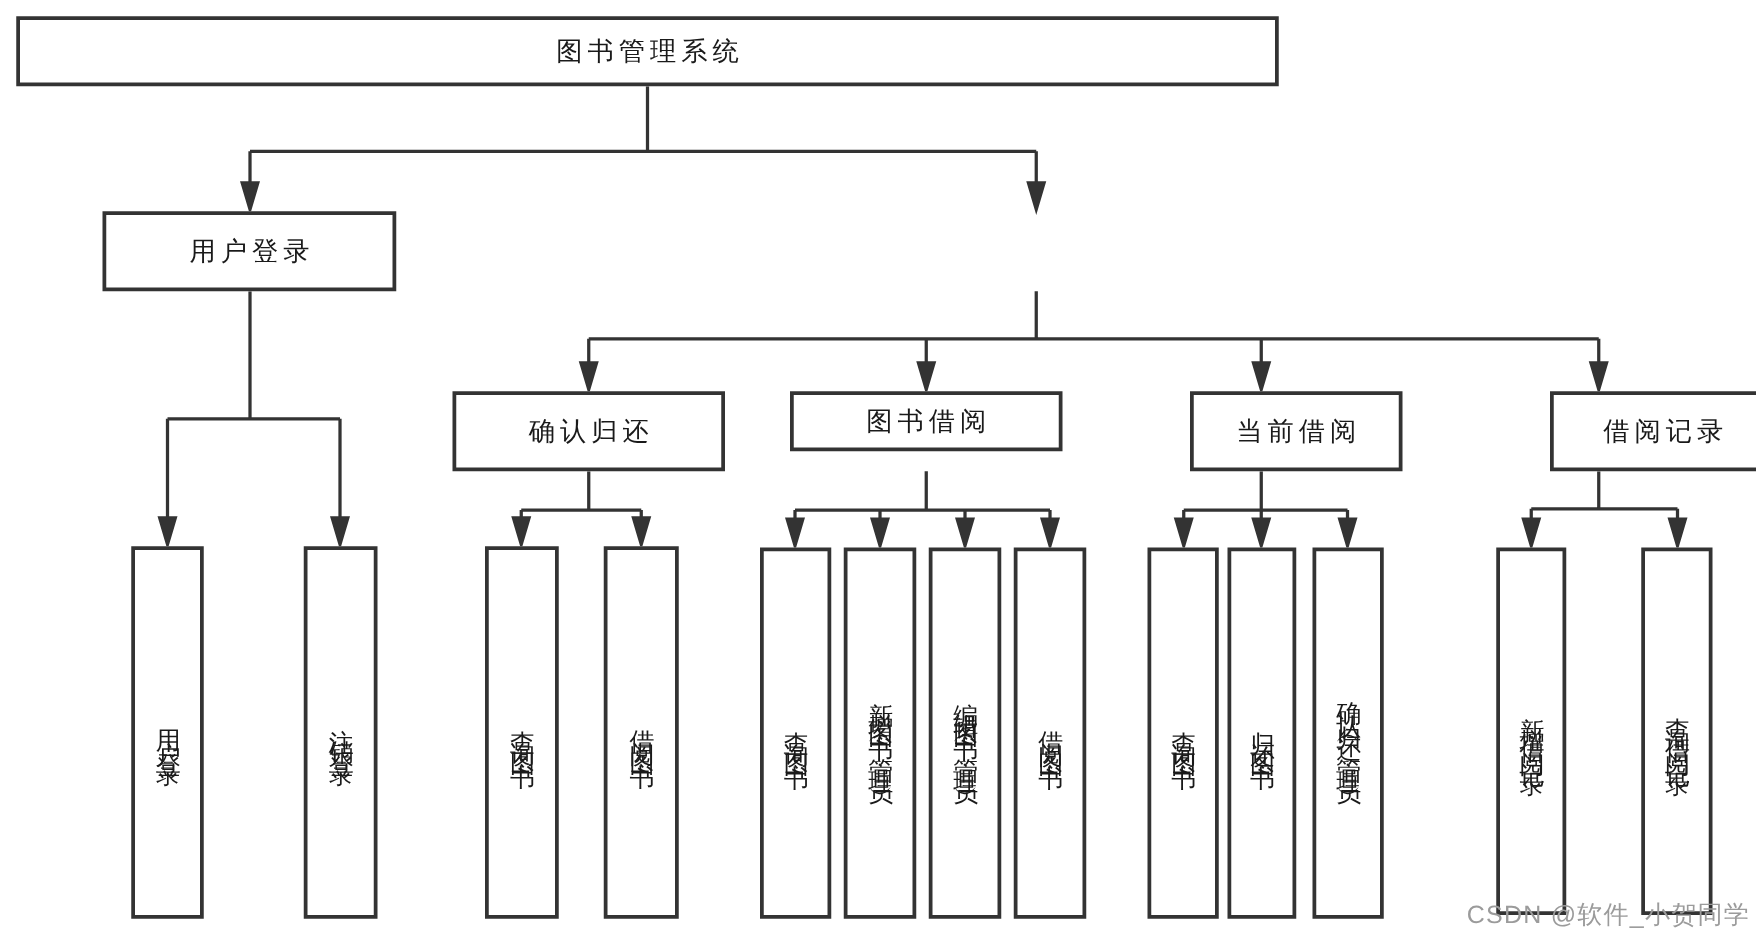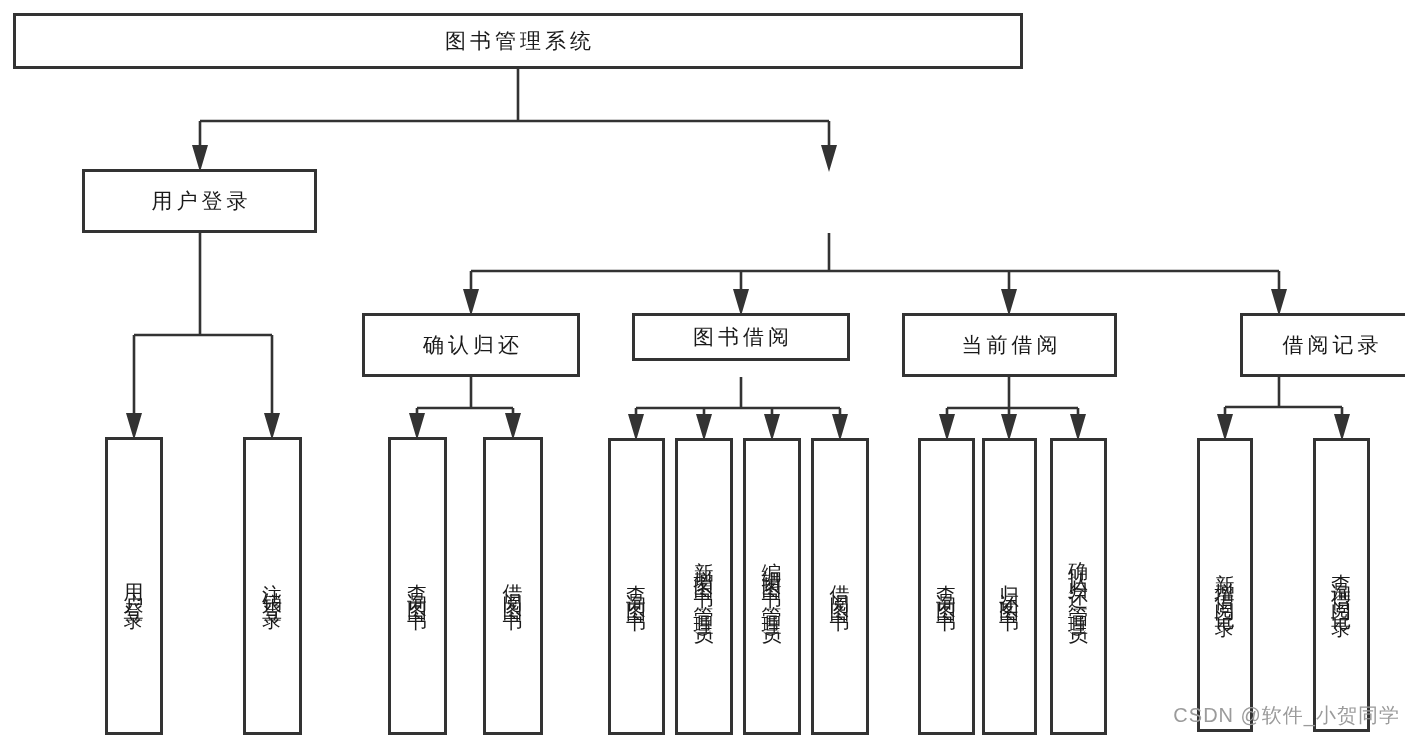--- a/index.html
+++ b/index.html
@@ -36,21 +36,21 @@
   }
   .box.v .lbl{
     writing-mode:vertical-rl;
     text-orientation:mixed;
     font-size:20px;
     letter-spacing:9px;
     line-height:1;
   }
   .watermark{
     position:absolute;
-    right:5px;bottom:18px;
+    right:5px;bottom:2px;
     font-size:20px;
     color:var(--watermark);
     letter-spacing:1px;
     white-space:nowrap;
   }
 </style>
 </head>
 <body>
 
 <div class="stage">
@@ -81,21 +81,21 @@
   <div class="box h" style="left:82px;top:169px;width:235px;height:64px">
     <span class="lbl">用户登录</span>
   </div>
 
   <div class="box h" style="left:362px;top:313px;width:218px;height:64px">
     <span class="lbl">确认归还</span>
   </div>
   <div class="box h" style="left:632px;top:313px;width:218px;height:48px">
     <span class="lbl">图书借阅</span>
   </div>
-  <div class="box h" style="left:902px;top:313px;width:215px;height:64px">
+  <div class="box h" style="left:952px;top:313px;width:170px;height:64px">
     <span class="lbl">当前借阅</span>
   </div>
   <div class="box h" style="left:1240px;top:313px;width:181px;height:64px">
     <span class="lbl">借阅记录</span>
   </div>
 
   <div class="box v" style="left:105px;top:437px;width:58px;height:298px">
     <span class="lbl">用户登录</span>
   </div>
   <div class="box v" style="left:243px;top:437px;width:59px;height:298px">

